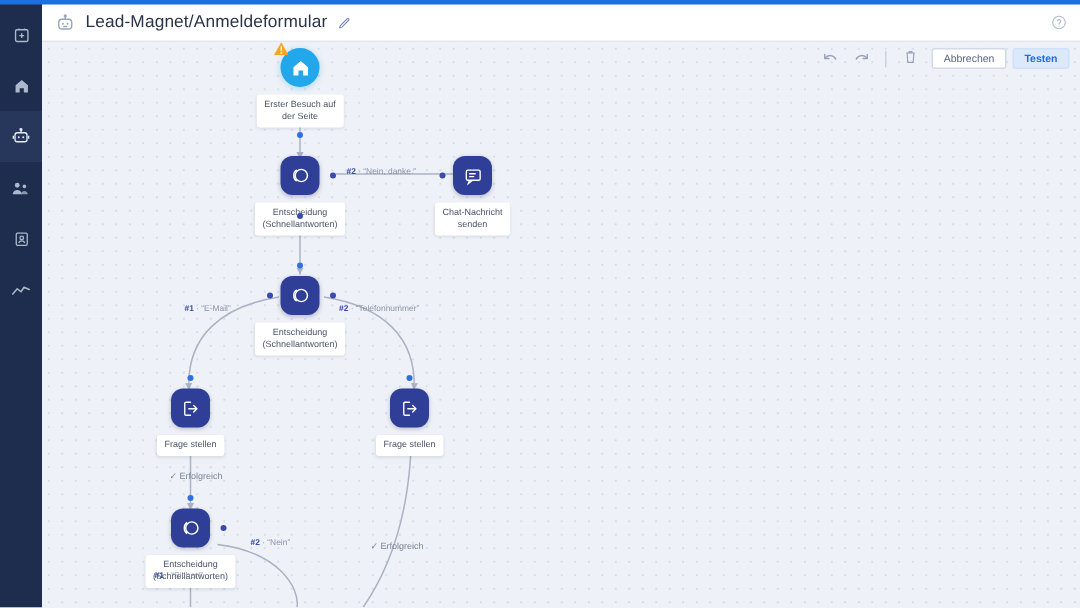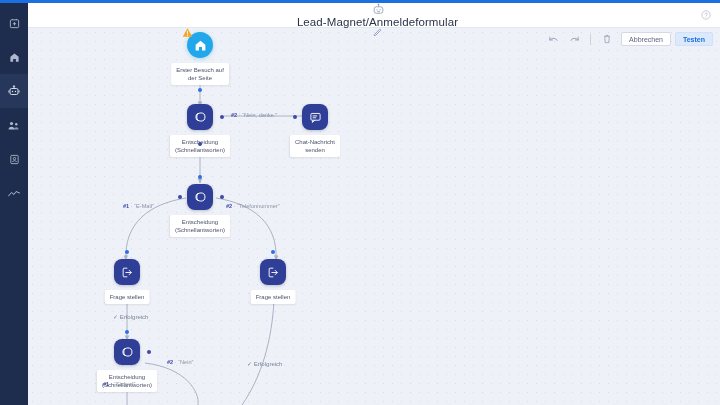--- a/index.html
+++ b/index.html
@@ -32,21 +32,20 @@
   .side-item.active { background: #27375b; }
   .side-item svg { display: block; }
 
   
   .header {
     position: absolute; top: 3px; left: 28px; width: 692px; height: 25px;
     background: #ffffff;
     display: flex; align-items: center;
     border-bottom: 1px solid #e3e7ef;
     z-index: 25;
-    flex-direction: column;
   }
   .hdr-bot-icon { margin-left: 9px; color: #9aa4bb; display: flex; }
   .hdr-title {
     margin-left: 7px;
     font-size: 11.5px; color: #2a3348; letter-spacing: .1px;
     white-space: nowrap;
   }
   .hdr-edit { margin-left: 7px; color: #7f8db5; display: flex; }
   .hdr-help {
     position: absolute; right: 9px; top: 50%; transform: translateY(-50%);

